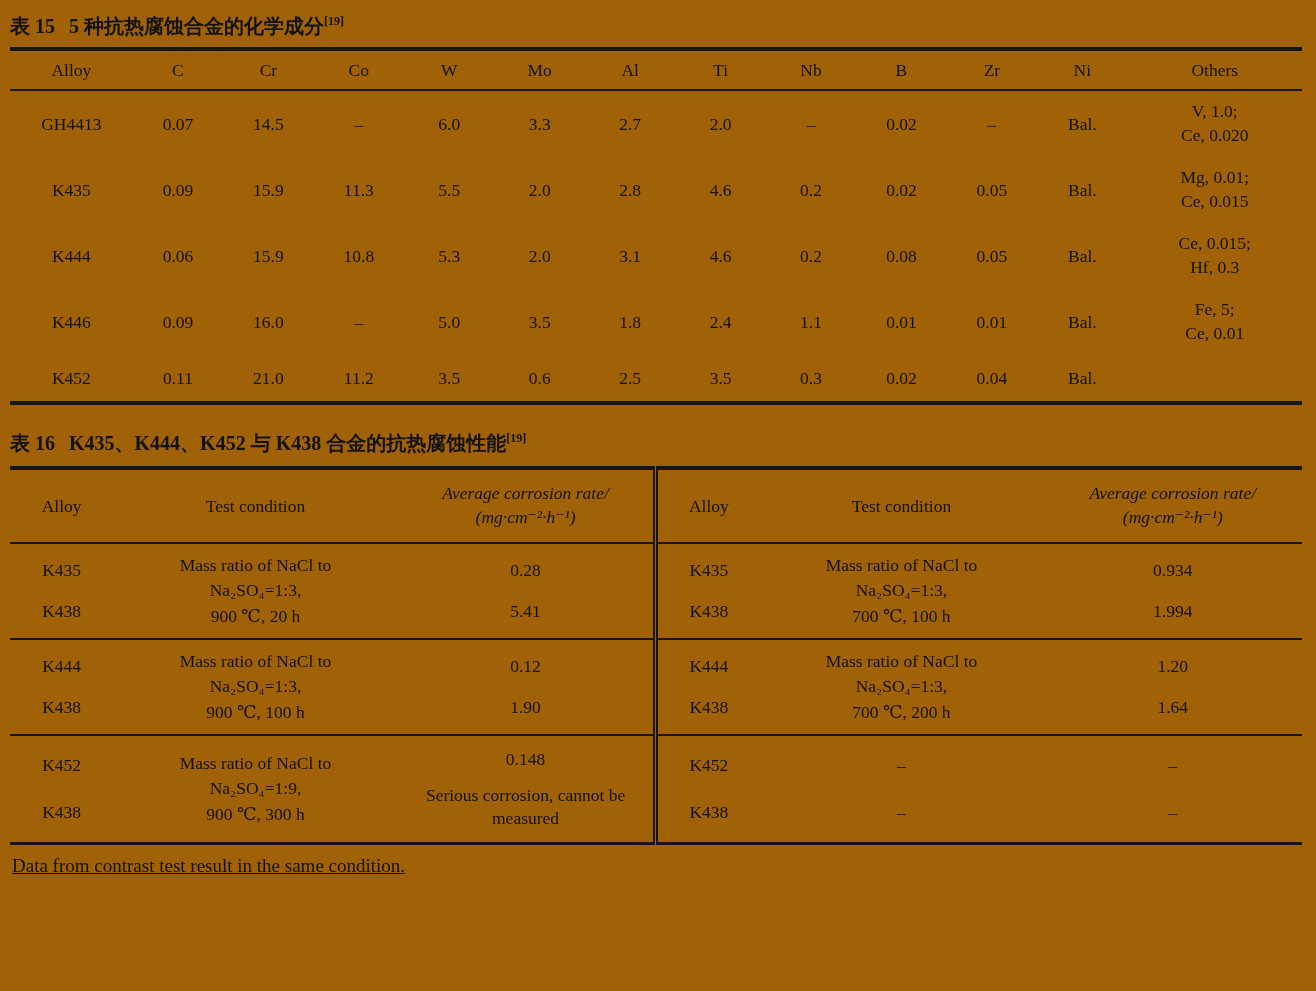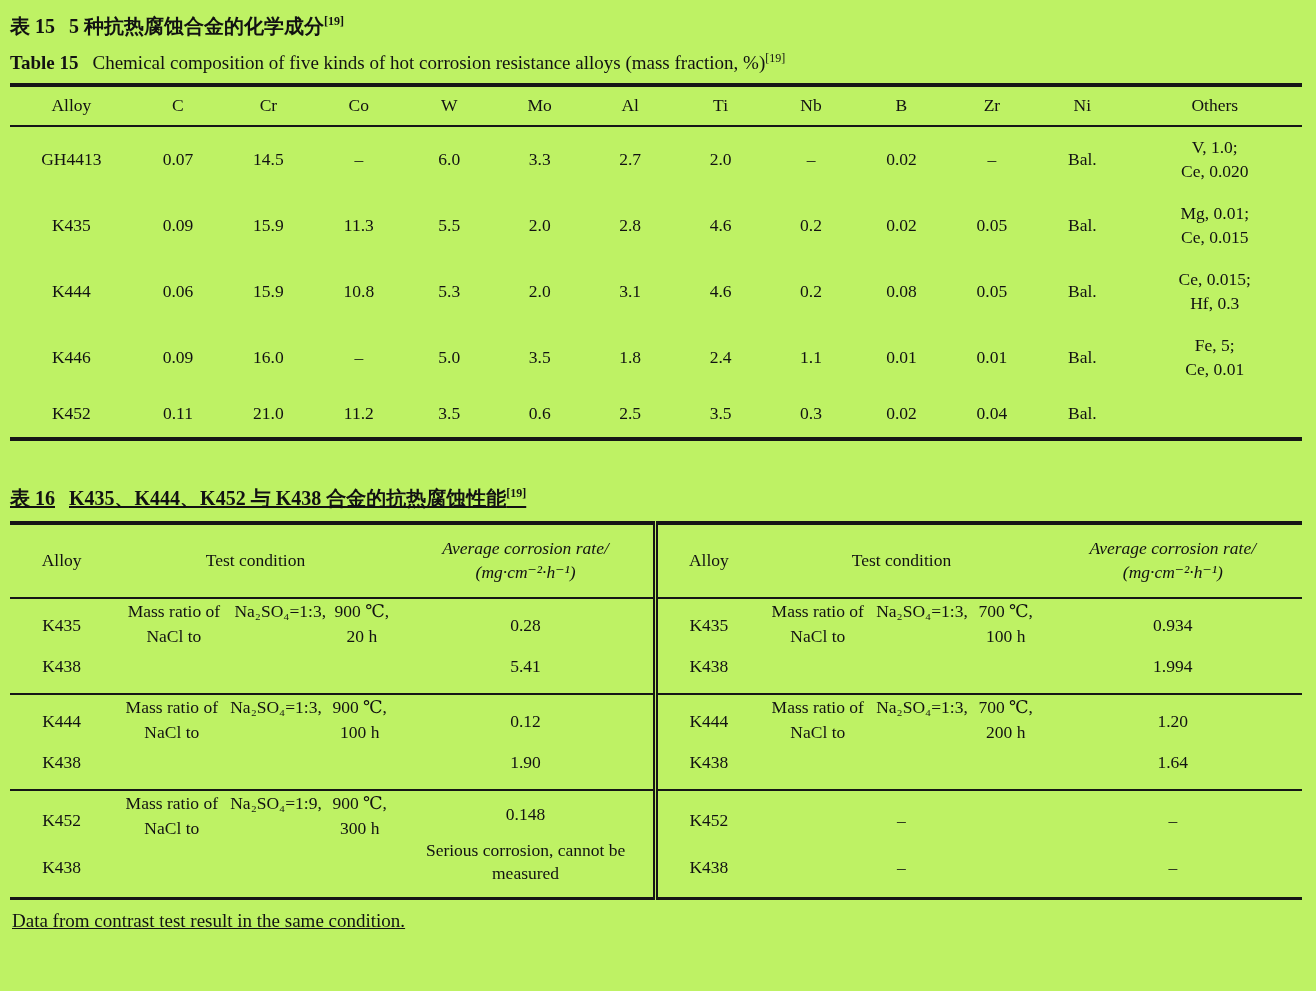--- a/index.html
+++ b/index.html
@@ -1,17 +1,17 @@
 <!DOCTYPE html>
 <html><head>
 <meta charset="utf-8">
 <style>
   html,body{margin:0;padding:0;background:#e8e8e8;}
   .page{
-    width:1316px;height:991px;background:#bef264;color:#121212;
+    width:1316px;height:991px;background:#a16207;color:#121212;
     font-family:"Liberation Serif","DejaVu Serif",serif;
     box-sizing:border-box;padding:10px 14px 0 10px;overflow:hidden;
   }
   .caption{margin:0 0 2px 0;line-height:1.25;}
   .cap-cn{font-size:20px;font-weight:bold;margin-top:4px;}
   .cap-en{font-size:19px;margin-top:12px;}
   .cap-label{font-weight:bold;margin-right:14px;}
   sup.ref{font-size:12px;line-height:0;}
   table{border-collapse:collapse;width:1292px;table-layout:fixed;}
   td,th{padding:0;font-size:17.5px;font-weight:normal;text-align:center;vertical-align:middle;line-height:1.3;}
@@ -23,32 +23,31 @@
   .t15 .others div{line-height:1.35;}
   
   .t16{margin-top:10px;border-top:4px solid #161616;border-bottom:3px solid #161616;}
   .t16 thead th{border-bottom:2px solid #161616;height:72px;}
   .t16 .divider{border-right:5px double #161616;}
   .t16 tbody tr{border-bottom:2px solid #161616;}
   .t16 tbody tr:last-child{border-bottom:none;}
   .t16 tbody td{height:94px;}
   .t16 tbody tr.tall td{height:106px;}
   .spread2{display:flex;flex-direction:column;justify-content:space-around;height:100%;padding:6px 0;box-sizing:border-box;}
-  .condstack{display:flex;flex-direction:row;justify-content:center;height:100%;}
+  .condstack{display:flex;flex-direction:column;justify-content:center;height:100%;}
   .condstack div{line-height:1.45;}
   .rate-hdr div{line-height:1.35;font-style:italic;}
   .footnote{font-size:19px;margin-top:10px;padding-left:2px;text-decoration:underline;}
 </style>
 </head>
 <body>
 
 <div class="page">
 
   <p class="caption cap-cn"><span class="cap-label">表 15</span><span>5 种抗热腐蚀合金的化学成分</span><sup class="ref">[19]</sup></p>
-  <p class="caption cap-en"><span class="cap-label">Table 15</span><span>Chemical composition of five kinds of hot corrosion resistance alloys (mass fraction, %)</span><sup class="ref">[19]</sup></p>
 
   <table class="t15">
     <colgroup>
       <col style="width:9.5%">
         <col style="width:7%">
         <col style="width:7%">
         <col style="width:7%">
       <col style="width:7%">
         <col style="width:7%">
         <col style="width:7%">
@@ -160,21 +159,21 @@
         <td>3.5</td>
         <td>0.3</td>
         <td>0.02</td>
         <td>0.04</td>
         <td>Bal.</td>
         <td class="others"></td>
       </tr>
     </tbody>
   </table>
 
-  <p class="caption cap-cn" style="margin-top:45px;text-decoration:underline;"><span class="cap-label">表 16</span><span>K435、K444、K452 与 K438 合金的抗热腐蚀性能</span><sup class="ref">[19]</sup></p>
+  <p class="caption cap-cn" style="margin-top:26px;"><span class="cap-label">表 16</span><span>K435、K444、K452 与 K438 合金的抗热腐蚀性能</span><sup class="ref">[19]</sup></p>
 
   <table class="t16">
     <colgroup>
       <col style="width:8%">
         <col style="width:22%">
         <col style="width:20%">
       <col style="width:8%">
         <col style="width:22%">
         <col style="width:20%">
     </colgroup>

